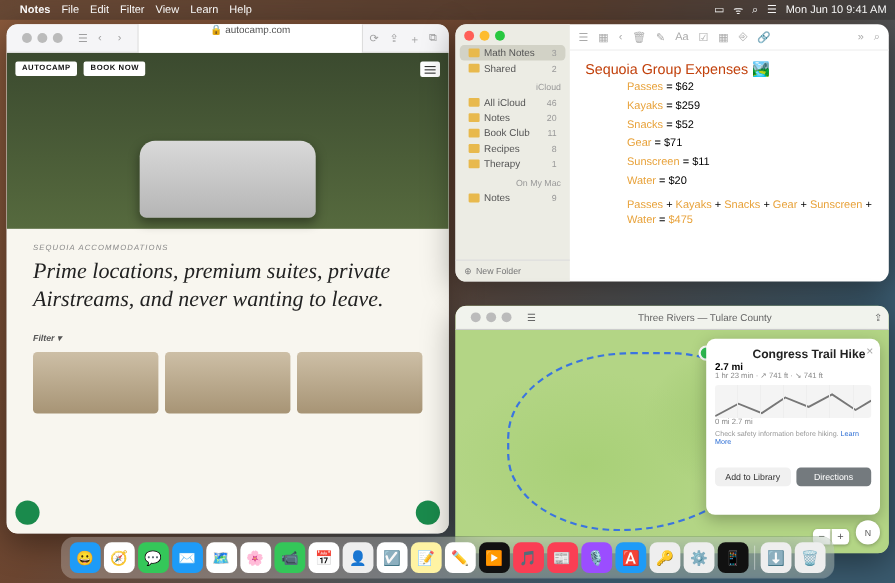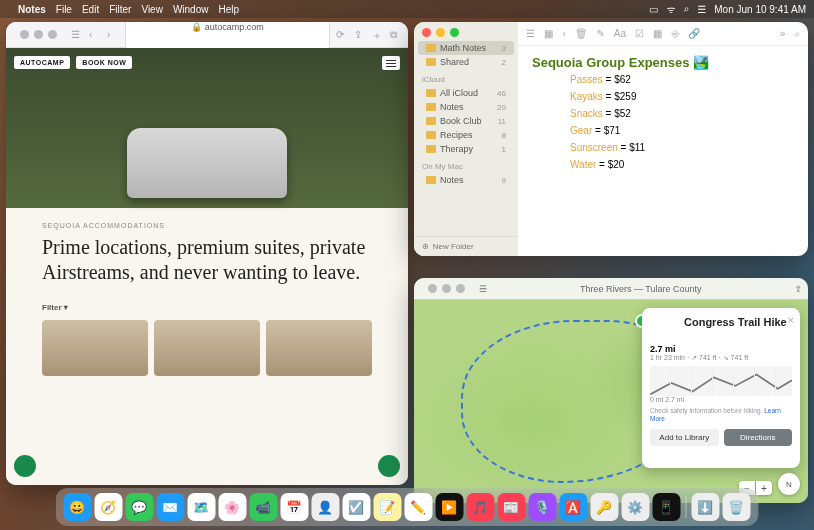--- a/index.html
+++ b/index.html
@@ -22,72 +22,72 @@
 .saf-toolbar { height:26px; background:#f5f5f7; display:flex; align-items:center; gap:6px; padding:0 6px; font-size:10px; color:#666; border-bottom:1px solid #ddd;}
 .saf-toolbar .addr { flex:1; background:#fff; border:1px solid #ddd; border-radius:5px; height:34px; text-align:center; font-size:9px; line-height:17px; color:#555;}
 .saf-toolbar .ic{width:12px;height:12px;opacity:.6;}
 .saf-body{flex:1; background:#f8f6ef; overflow:hidden; position:relative;}
 .hero{height:160px;background:linear-gradient(#3b4a2f,#566a3e);position:relative;}
 .hero .nav{position:absolute;top:8px;left:8px;display:flex;gap:6px;}
 .hero .btn{background:#fff;color:#111;font-size:7px;font-weight:700;padding:3px 6px;border-radius:2px;letter-spacing:.5px;}
 .hero .menu{position:absolute;top:8px;right:8px;width:18px;height:14px;background:#fff;border-radius:2px;display:flex;flex-direction:column;justify-content:center;gap:2px;align-items:center;}
 .hero .menu div{width:10px;height:1px;background:#333;}
 .hero .trailer{position:absolute;bottom:10px;left:50%;transform:translateX(-50%);width:160px;height:70px;background:linear-gradient(#d9d9d9,#b5b5b5);border-radius:14px 14px 6px 6px;box-shadow:0 4px 10px rgba(0,0,0,.4);}
-.content{padding:14px 36px;}
+.content{padding:14px 24px;font-style:italic;}
 .eyebrow{font-size:7px;letter-spacing:1px;color:#888;text-transform:uppercase;}
 h1.webhead{font-family:Georgia,"Times New Roman",serif;font-weight:400;font-size:20px;line-height:1.25;color:#222;margin-top:6px;}
 .filter{font-size:8px;color:#555;margin-top:18px;font-weight:600;}
 .thumbs{display:flex;gap:6px;margin-top:8px;}
 .thumb{flex:1;height:56px;border-radius:4px;background:linear-gradient(#cdbfa6,#a79475);}
 .fab{position:absolute;width:22px;height:22px;border-radius:50%;background:#1a8a4c;bottom:8px;}
 .fab.left{left:8px;} .fab.right{right:8px;}
 
 
 #notes{left:414px;top:22px;width:394px;height:234px;background:#fff;display:flex;}
 .notes-side{width:104px;background:#ecece4;font-size:9px;color:#555;display:flex;flex-direction:column;}
 .notes-side .traffic{padding:6px 8px 4px;}
-.notes-side .sec{padding:2px 8px 2px 8px;font-size:8px;color:#999;margin-top:4px;}
+.notes-side .sec{padding:2px 8px 2px 8px;font-size:8px;color:#999;margin-top:4px;text-align:right;}
 .folder{display:flex;align-items:center;gap:4px;padding:2px 8px;border-radius:4px;margin:0 4px;justify-content:space-between;}
 .folder .l{display:flex;align-items:center;gap:4px;}
 .folder.sel{background:#d2d2c6;}
 .folder .cnt{color:#999;font-size:8px;}
 .fld-ic{width:10px;height:8px;background:#e8b94d;border-radius:1px;}
 .newf{margin-top:auto;padding:5px 8px;font-size:8px;color:#777;border-top:1px solid #ddd;display:flex;gap:4px;align-items:center;}
 .notes-main{flex:1;display:flex;flex-direction:column;}
 .notes-tb{height:24px;border-bottom:1px solid #eee;display:flex;align-items:center;gap:9px;padding:0 8px;color:#aaa;font-size:10px;}
 .notes-tb .sp{flex:1;}
 .note-body{padding:6px 14px;font-size:10px;}
 .note-date{color:#bbb;font-size:8px;text-align:center;}
-.note-title{font-weight:700;font-size:13px;color:#4d7c0f;margin-top:3px;display:flex;align-items:flex-end;gap:4px;}
+.note-title{font-weight:400;font-size:13px;color:#c2410c;margin-top:3px;display:flex;align-items:flex-end;gap:4px;}
 .v{color:#e8a23a;}
 .line{margin-top:3px;line-height:1.4;padding-left:38px;}
 .tot{color:#e8a23a;font-weight:500;}
 
 
 #maps{left:414px;top:260px;width:394px;height:225px;background:#b7d98a;position:relative;}
 #maps .tb{height:22px;background:rgba(245,245,245,.92);display:flex;align-items:center;gap:6px;padding:0 6px;font-size:9px;color:#666;border-bottom:1px solid #ccc;}
 #maps .tb .title{flex:1;text-align:center;}
 .mapcanvas{position:absolute;inset:22px 0 0 0;}
 .terrain{position:absolute;inset:0;background:
   radial-gradient(ellipse 180px 120px at 30% 60%,#a8d077,transparent 70%),
   radial-gradient(ellipse 150px 100px at 70% 40%,#9cc56d,transparent 70%),
   #b3d585;}
 .trail{position:absolute;left:12%;top:10%;width:60%;height:80%;border:2px dashed #3a74e0;border-radius:50% 40% 60% 45%;}
 .pin{position:absolute;top:14px;left:56%;width:14px;height:14px;background:#30c254;border:2px solid #fff;border-radius:50%;}
 .hikecard{position:absolute;right:8px;top:8px;width:158px;height:160px;background:#fff;border-radius:8px;box-shadow:0 4px 14px rgba(0,0,0,.25);padding:8px;font-size:9px;}
 .hikecard h3{font-size:11px;font-weight:700;color:#222;margin-left:34px;}
 .hikecard .x{position:absolute;top:6px;right:6px;color:#aaa;font-size:11px;}
-.hikecard .dist{font-weight:700;margin-top:16px;}
+.hikecard .dist{font-weight:700;margin-top:0;}
 .hikecard .meta{color:#888;font-size:7px;}
 .elev{height:30px;background:linear-gradient(#f4f4f4,#f4f4f4);border-radius:3px;margin-top:4px;position:relative;overflow:hidden;}
 .elev::after{content:"";position:absolute;inset:0;background:linear-gradient(transparent,transparent),
   repeating-linear-gradient(90deg,transparent 0 20px,#eee 20px 21px);}
 .elev svg{position:absolute;inset:0;}
 .warn{font-size:6.5px;color:#999;margin-top:4px;line-height:1.2;}
-.hik-btns{display:flex;gap:5px;margin-top:6px;}
+.hik-btns{display:flex;gap:5px;margin-top:18px;}
 .hik-btns button{flex:1;font-size:8px;border:none;border-radius:4px;padding:4px 0;cursor:pointer;}
 .hb1{background:#f0f0f0;color:#333;}
 .hb2{background:#747a7e;color:#fff;}
 .compass{position:absolute;right:8px;bottom:8px;width:22px;height:22px;border-radius:50%;background:#fff;box-shadow:0 1px 4px rgba(0,0,0,.3);font-size:8px;display:flex;align-items:center;justify-content:center;color:#555;}
 .zoom{position:absolute;right:36px;bottom:8px;display:flex;gap:1px;}
 .zoom div{width:16px;height:14px;background:#fff;box-shadow:0 1px 3px rgba(0,0,0,.3);font-size:10px;display:flex;align-items:center;justify-content:center;color:#555;}
 .zoom div:first-child{border-radius:4px 0 0 4px;} .zoom div:last-child{border-radius:0 4px 4px 0;}
 
 
 .dock{position:absolute;left:50%;bottom:4px;transform:translateX(-50%);height:38px;background:rgba(255,255,255,.25);backdrop-filter:blur(20px);border-radius:12px;padding:4px 8px;display:flex;gap:3px;align-items:center;}
@@ -97,21 +97,21 @@
 </head>
 <body>
 
 <div class="menubar">
   <span></span>
   <span style="font-weight:600">Notes</span>
   <span>File</span>
   <span>Edit</span>
   <span>Filter</span>
   <span>View</span>
-  <span>Window</span>
+  <span>Learn</span>
   <span>Help</span>
   <div class="right">
     <span>▭</span>
     <span>ᯤ</span>
     <span>⌕</span>
     <span>☰</span>
     <span>Mon Jun 10  9:41 AM</span>
   </div>
 </div>
 
@@ -254,20 +254,21 @@
           <span>🏞️</span>
         </div>
       <div id="expense-lines">
           <div class="line"><span class="v">Passes</span> = $62</div>
           <div class="line"><span class="v">Kayaks</span> = $259</div>
           <div class="line"><span class="v">Snacks</span> = $52</div>
           <div class="line"><span class="v">Gear</span> = $71</div>
           <div class="line"><span class="v">Sunscreen</span> = $11</div>
           <div class="line"><span class="v">Water</span> = $20</div>
         </div>
+      <div class="line" style="margin-top:8px"><span id="sumvars"><span class="v">Passes</span> + <span class="v">Kayaks</span> + <span class="v">Snacks</span> + <span class="v">Gear</span> + <span class="v">Sunscreen</span> + <span class="v">Water</span></span> = <span class="tot">$475</span></div>
     </div>
   </div>
 </div>
 
 <div id="maps" class="win">
   <div class="tb">
     <div class="traffic gray">
         <div class="dot"></div>
         <div class="dot"></div>
         <div class="dot"></div>

